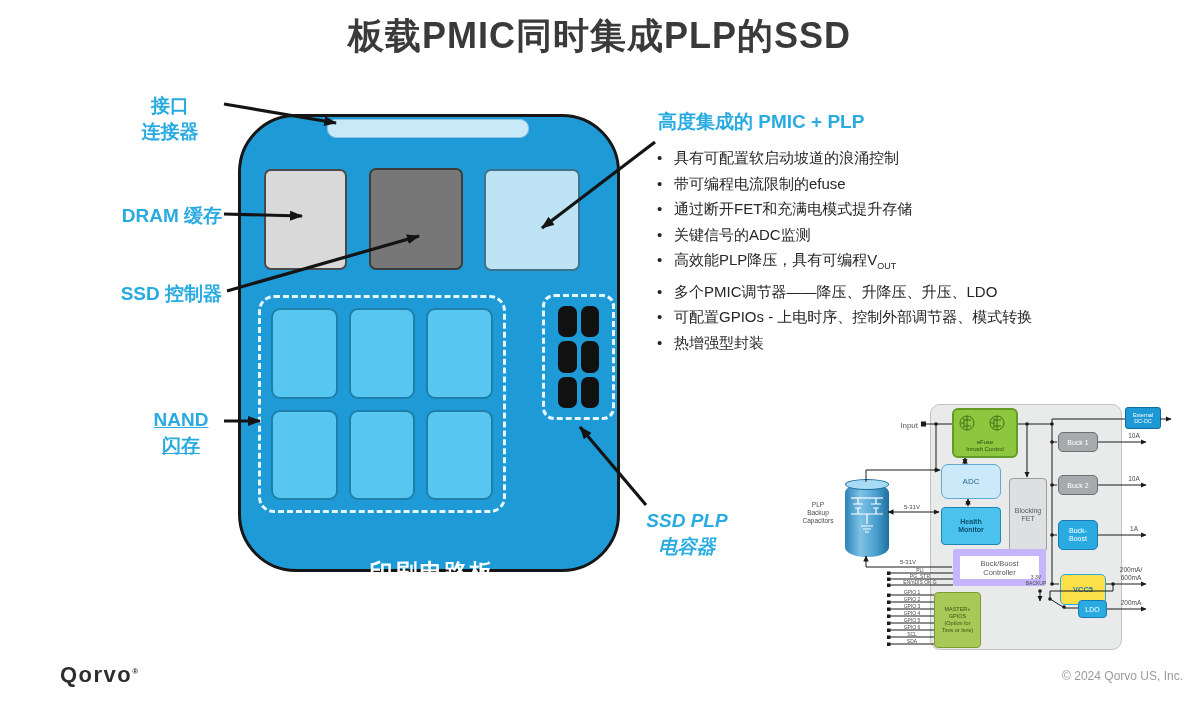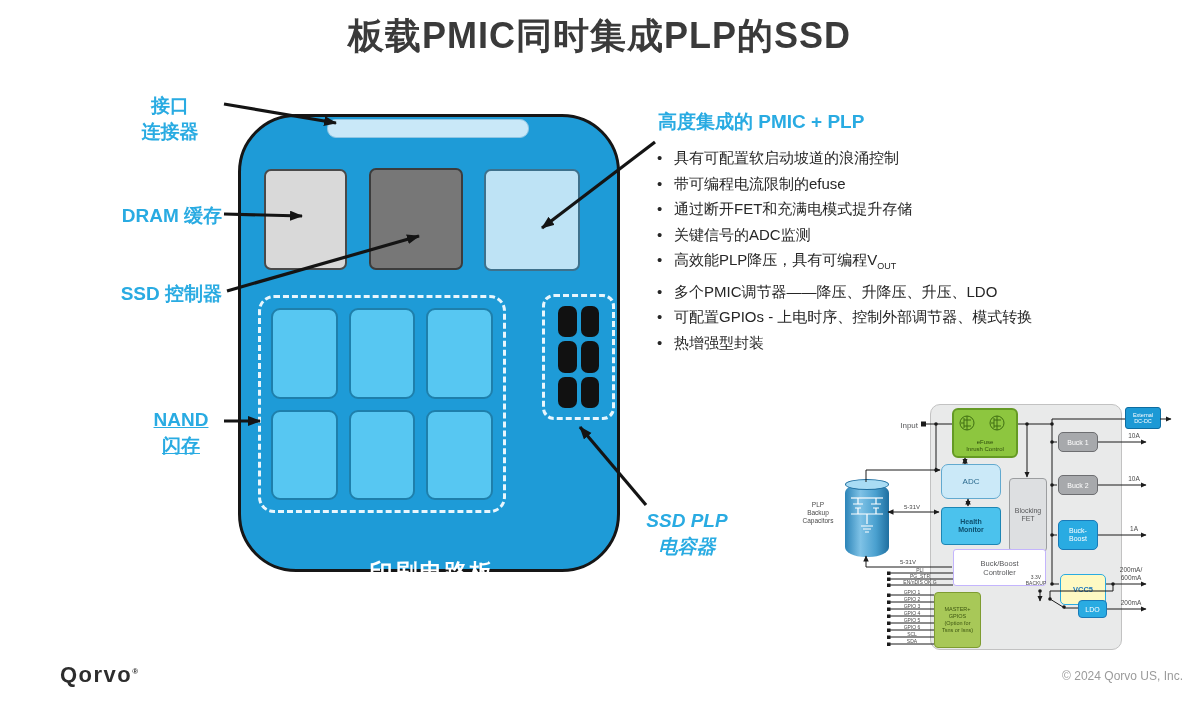--- a/index.html
+++ b/index.html
@@ -45,25 +45,25 @@
   .logo sup{font-size:8px;}
   .copyright{right:16px;top:669px;font-size:12px;color:#9b9b9b;}
 
   
   .panel{left:930px;top:404px;width:192px;height:246px;background:#E9EAEA;border:1px solid #c2c2c2;border-radius:10px;box-sizing:border-box;}
   .blk{box-sizing:border-box;display:flex;flex-direction:column;align-items:center;justify-content:center;text-align:center;}
   .efuse{left:952px;top:408px;width:66px;height:50px;background:#8DC63F;border:2px solid #659A24;border-radius:6px;justify-content:flex-end;padding-bottom:3px;font-size:6px;line-height:7px;color:#2f4d0d;}
   .adc{left:941px;top:464px;width:60px;height:35px;background:#CBE9F8;border:1px solid #62A9CF;border-radius:7px;font-size:8px;color:#2b6a8e;}
   .health{left:941px;top:507px;width:60px;height:38px;background:#4BC2ED;border:1px solid #1D86B4;border-radius:4px;font-size:7px;line-height:8px;color:#0d4f6e;font-weight:600;}
   .fet{left:1009px;top:478px;width:38px;height:74px;background:#DDDFE1;border:1px solid #9c9ea0;border-radius:4px;font-size:7px;line-height:8px;color:#58595B;}
-  .ctrl{left:953px;top:549px;width:93px;height:37px;background:#ffffff;border:1px solid #c4b5fd;border-radius:3px;font-size:7.5px;line-height:9px;color:#58595B;}
+  .ctrl{left:953px;top:549px;width:93px;height:37px;background:#ffffff;border:7px solid #c4b5fd;border-radius:3px;font-size:7.5px;line-height:9px;color:#58595B;}
   .buck1{left:1058px;top:432px;width:40px;height:20px;background:#A7A9AC;border:1.5px solid #6D6E71;border-radius:5px;font-size:7px;color:#ffffff;}
   .buck2{left:1058px;top:475px;width:40px;height:20px;background:#A7A9AC;border:1.5px solid #6D6E71;border-radius:5px;font-size:7px;color:#ffffff;}
   .bb{left:1058px;top:520px;width:40px;height:30px;background:#29ABE2;border:1.5px solid #1A7AB8;border-radius:5px;font-size:7px;line-height:8px;color:#ffffff;}
-  .vcc5{left:1060px;top:574px;width:46px;height:31px;background:#fef9c3;border:1.5px solid #29ABE2;border-radius:5px;font-size:7.5px;color:#1B75BC;font-weight:600;}
+  .vcc5{left:1060px;top:574px;width:46px;height:31px;background:#fde047;border:1.5px solid #29ABE2;border-radius:5px;font-size:7.5px;color:#1B75BC;font-weight:600;}
   .ldo{left:1078px;top:600px;width:29px;height:18px;background:#29ABE2;border:1.5px solid #1A7AB8;border-radius:4px;font-size:7px;color:#ffffff;}
   .ext{left:1125px;top:407px;width:36px;height:22px;background:#1C99D5;border:1px solid #0E6CA0;border-radius:3px;font-size:5.5px;line-height:6.5px;color:#ffffff;}
   .mgpio{left:934px;top:592px;width:47px;height:56px;background:#A8C858;border:1px solid #7E9C31;border-radius:4px;font-size:5.5px;line-height:7px;color:#3c5510;}
   .cyl{left:845px;top:483px;width:44px;height:74px;background:linear-gradient(90deg,#2B84B8,#7FC2E6 35%,#4AA0CF 70%,#1F6FA0);border-radius:20px/10px;}
   .cyl::before{content:"";position:absolute;top:-4px;left:0;right:0;height:11px;border-radius:50%;background:#A9DCF4;border:1px solid #1F6FA0;box-sizing:border-box;}
 
   svg.overlay{position:absolute;left:0;top:0;pointer-events:none;z-index:50;}
   svg .wire{stroke:#1b1b1b;stroke-width:1;fill:none;}
   svg .arrow{stroke:#141414;stroke-width:3.2;fill:none;}
   svg .dot{fill:#1b1b1b;}

